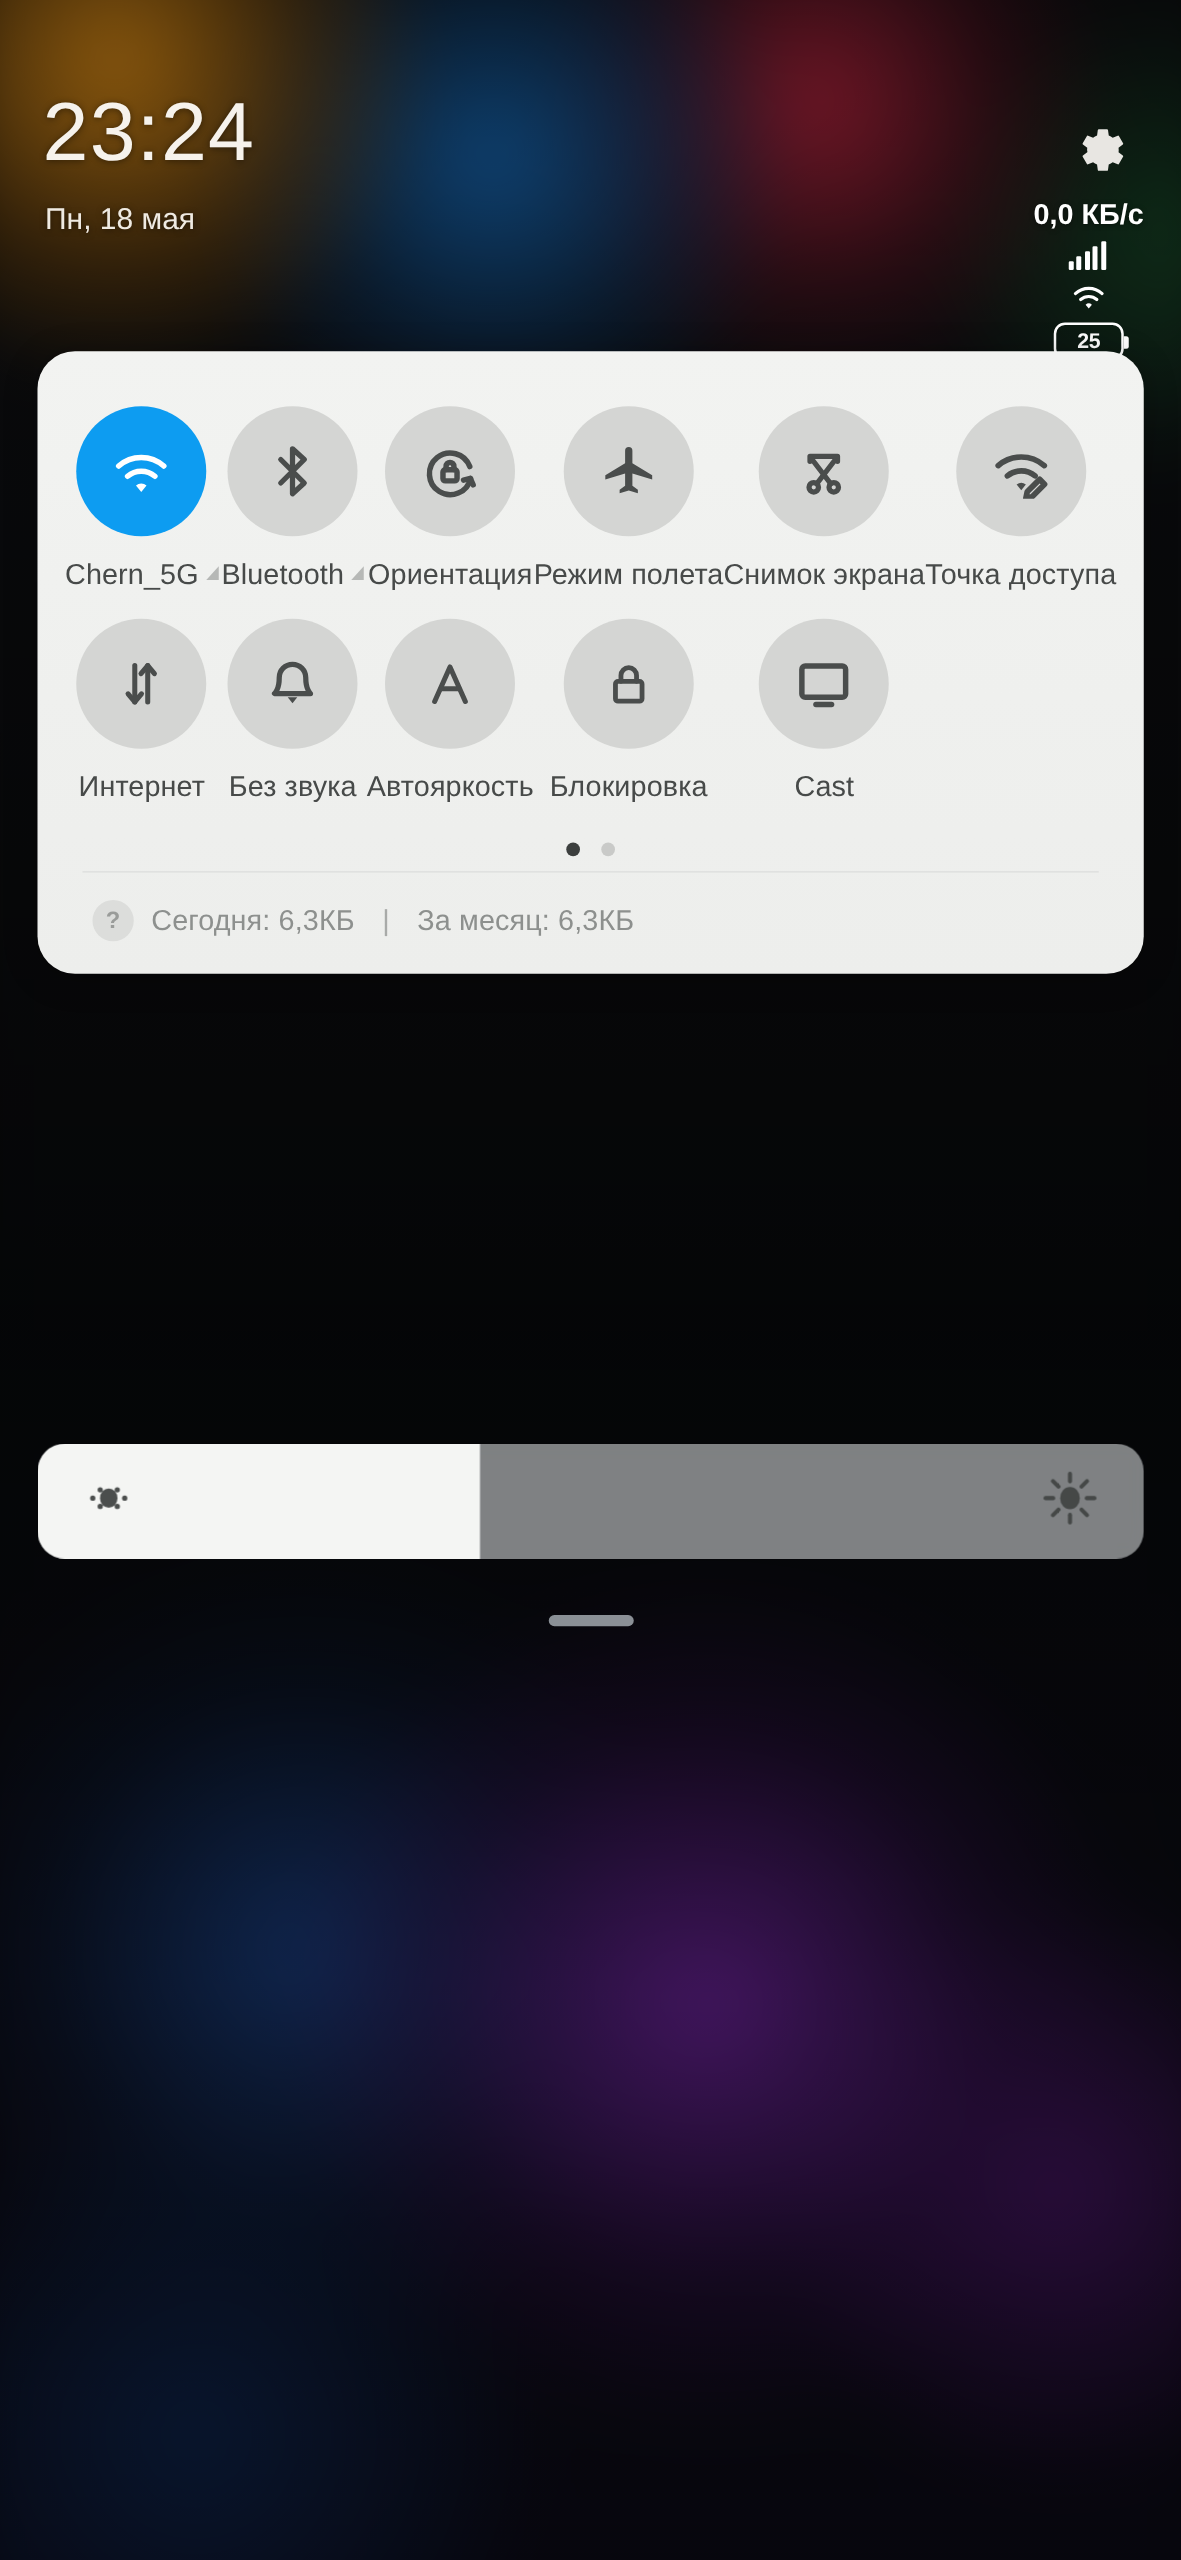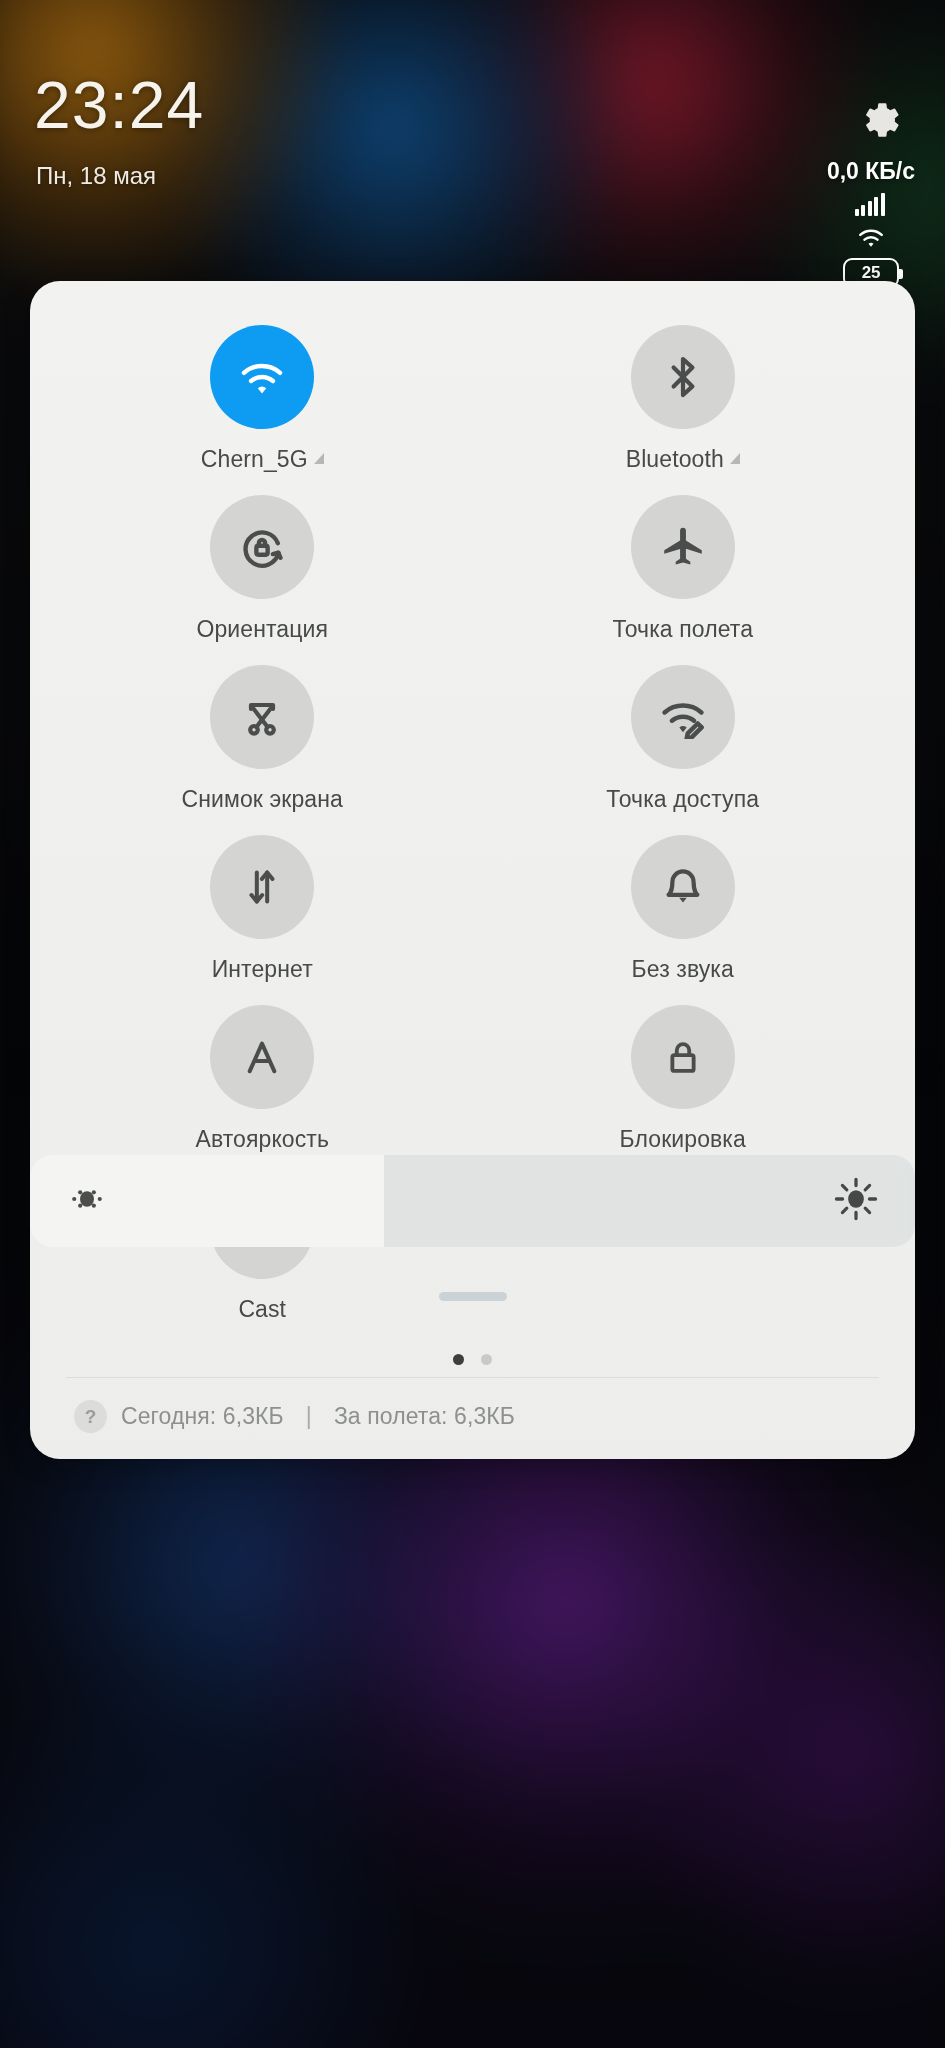--- a/index.html
+++ b/index.html
@@ -131,21 +131,21 @@
     top: 281px;
     width: 885px;
     background: linear-gradient(180deg, #f2f3f1 0%, #eff0ee 55%, #edeeec 100%);
     border-radius: 30px;
     box-shadow: 0 4px 26px rgba(0,0,0,0.28);
     padding: 36px 0 0 0;
   }
 
   .tile-grid {
     display: grid;
-    grid-template-columns: repeat(2, 1fr);
+    grid-template-columns: repeat(6, 1fr);
     row-gap: 8px;
     padding: 0 22px;
   }
 
   .tile {
     display: flex;
     flex-direction: column;
     align-items: center;
     padding-top: 8px;
     padding-bottom: 6px;
@@ -354,21 +354,21 @@
         </div>
       </div>
 
       <div class="tile">
         <div class="tile-circle">
           <svg width="50" height="50" viewBox="0 0 24 24">
             <path class="ic-fill" d="M21 15.2v-1.7l-7.6-4.6V4.1a1.4 1.4 0 0 0-2.8 0v4.8L3 13.5v1.7l7.6-2.3v4.7l-2.1 1.5v1.3l3.5-1 3.5 1v-1.3l-2.1-1.5v-4.7L21 15.2z"></path>
           </svg>
         </div>
         <div class="tile-label-row">
-          <span class="tile-label">Точка полета</span>
+          <span class="tile-label">Режим полета</span>
         </div>
       </div>
 
 
       <div class="tile">
         <div class="tile-circle">
           <svg width="48" height="48" viewBox="0 0 24 24">
             <path class="ic" d="M6.5 8.0V6.0h11v2.0"></path>
             <path class="ic" d="M6.8 6.6l8.0 10.4"></path>
             <path class="ic" d="M17.2 6.6l-8.0 10.4"></path>
@@ -464,21 +464,21 @@
       <span class="dot"></span>
     </div>
 
     <div class="divider"></div>
 
     <div class="usage">
       <span class="help-circle">?</span>
       <span class="usage-text">
         <span>Сегодня: 6,3КБ</span>
         <span class="usage-sep">|</span>
-        <span>За полета: 6,3КБ</span>
+        <span>За месяц: 6,3КБ</span>
       </span>
     </div>
 
   </div>
 
   <div class="bright-row">
     <div class="bright-track">
       <div class="bright-fill" style="width: 40%;"></div>
       <span class="bright-ic-left">
         <svg width="42" height="42" viewBox="0 0 24 24">

